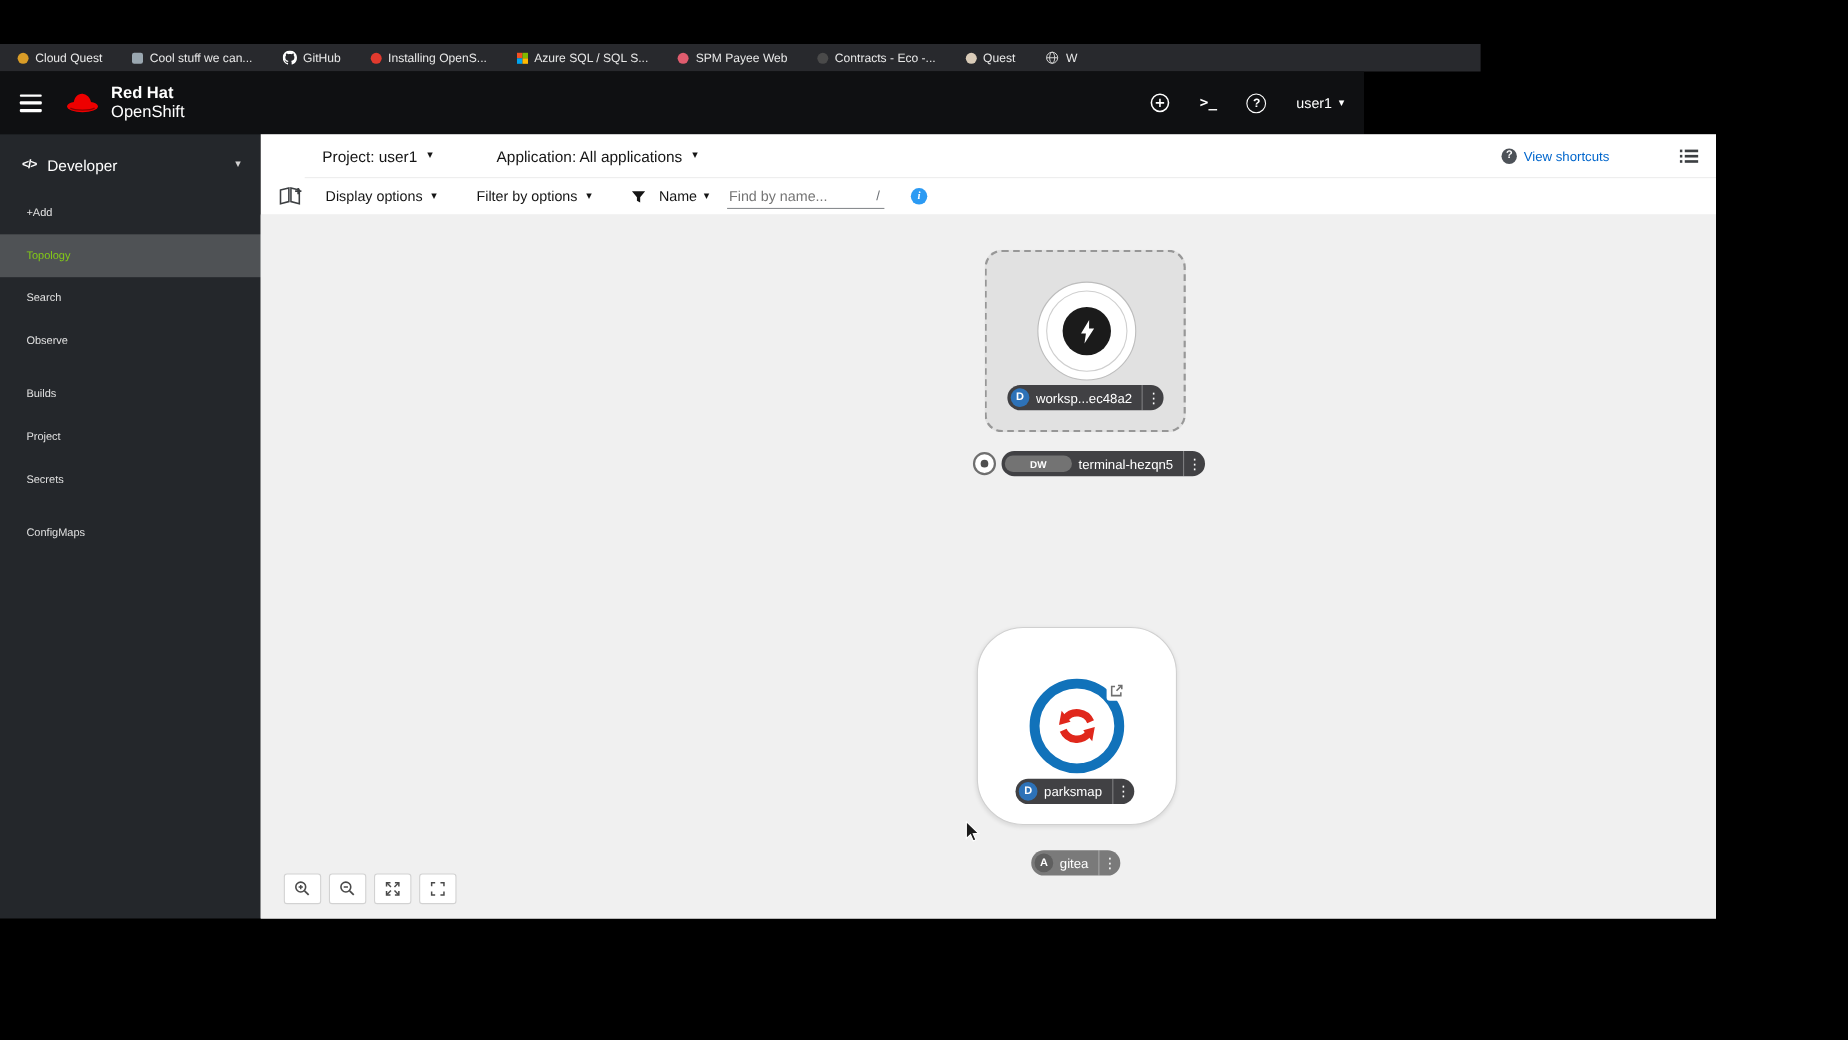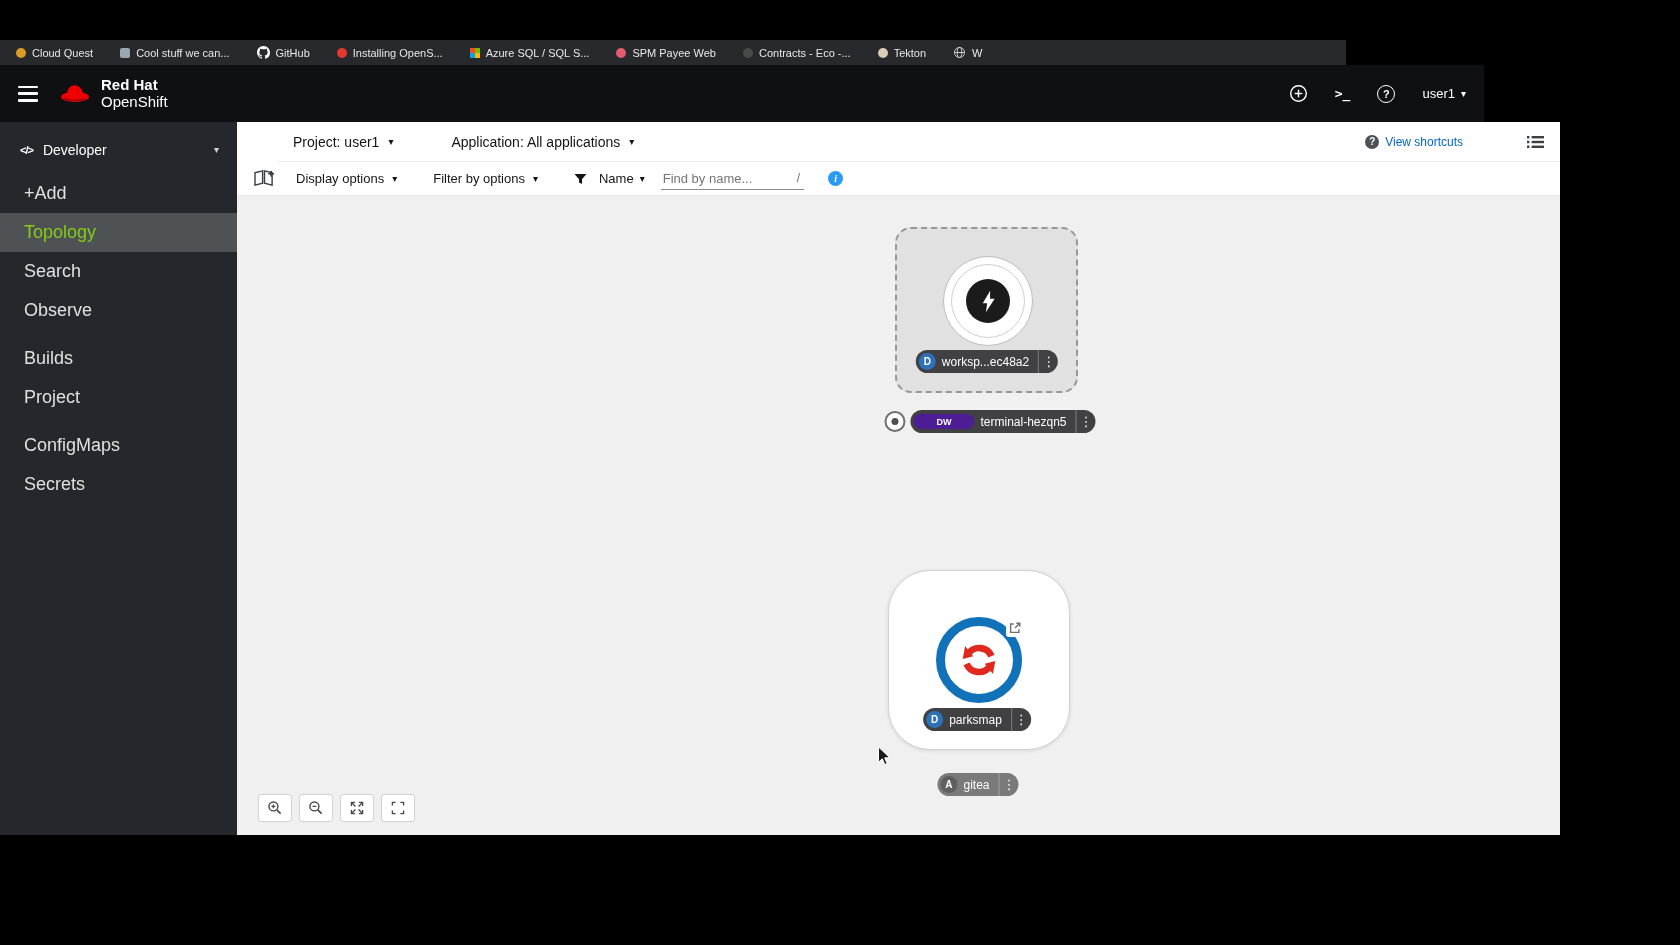--- a/index.html
+++ b/index.html
@@ -20,21 +20,21 @@
   }
   .bookmark { display:flex; align-items:center; gap:6px; color:#e8e8e8; font-size:11px; cursor:pointer; }
   .bm-dot { width:10px; height:10px; border-radius:50%; flex-shrink:0; }
   .bm-grid { width:10px; height:10px; display:grid; grid-template-columns:5px 5px; grid-template-rows:5px 5px; flex-shrink:0; }
   .bm-grid span:nth-child(1){background:#f25022;} .bm-grid span:nth-child(2){background:#7fba00;}
   .bm-grid span:nth-child(3){background:#00a4ef;} .bm-grid span:nth-child(4){background:#ffb900;}
   .bm-svg { width:13px; height:13px; flex-shrink:0; display:flex; }
 
   
   .masthead {
-    position:absolute; left:0; top:25px; width:1484px; height:57px;
+    position:absolute; left:0; top:25px; width:1240px; height:57px;
     background:#0f1012; display:flex; align-items:center; padding:0 18px;
   }
   .hamburger { width:20px; height:16px; display:flex; flex-direction:column; justify-content:space-between; cursor:pointer; }
   .hamburger span { display:block; height:2.5px; background:#fff; border-radius:1px; }
   .brand { display:flex; align-items:center; gap:9px; margin-left:20px; }
   .brand-text { color:#fff; font-size:15px; line-height:1.12; }
   .brand-text .bt-top { font-weight:bold; }
   .mast-right { margin-left:auto; display:flex; align-items:center; gap:27px; }
   .mast-icon { color:#fff; cursor:pointer; display:flex; align-items:center; }
   .term-glyph { font-family:"DejaVu Sans Mono", monospace; font-size:13px; font-weight:bold; color:#fff; }
@@ -44,21 +44,21 @@
   .caret { font-size:10px; line-height:1; }
 
   
   .app-body { position:absolute; left:0; top:82px; width:1560px; height:713px; display:flex; }
 
   
   .sidebar { width:237px; flex-shrink:0; background:#24272b; }
   .persp { display:flex; align-items:center; gap:10px; padding:20px 18px 16px 20px; color:#fff; font-size:14px; cursor:pointer; }
   .code-glyph { font-size:11px; font-weight:bold; color:#fff; letter-spacing:-1px; }
   .persp .caret { margin-left:auto; color:#d2d2d2; }
-  .nav-item { height:39px; display:flex; align-items:center; padding-left:24px; font-size:18px; color:#e0e0e0; cursor:pointer; }
+  .nav-item { height:39px; display:flex; align-items:center; padding-left:24px; font-size:10px; color:#e0e0e0; cursor:pointer; }
   .nav-item.active { background:#4f5255; color:#84cc16;text-align:right; }
   .nav-gap { margin-top:9px; }
 
   
   .main { flex:1; background:#fff; display:flex; flex-direction:column; min-width:0; }
 
   .context-bar { height:40px; display:flex; align-items:center; padding:0 16px; border-bottom:1px solid #ededed; flex-shrink:0;margin-left:40px; }
   .ctx-dd { display:flex; align-items:center; gap:9px; font-size:14px; color:#151515; cursor:pointer; }
   .ctx-dd.project { margin-right:58px; }
   .view-shortcuts { margin-left:auto; display:flex; align-items:center; gap:6px; font-size:12px; color:#0066cc; cursor:pointer; }
@@ -88,21 +88,21 @@
   .ws-circle { position:absolute; left:46px; top:27px; width:90px; height:90px; border-radius:50%;
     background:#fff; border:1px solid #bdbdbd; display:flex; align-items:center; justify-content:center; }
   .ws-circle::before { content:""; position:absolute; inset:7px; border:1px solid #cfcfcf; border-radius:50%; }
   .ws-core { width:44px; height:44px; border-radius:50%; background:#1b1b1b; display:flex; align-items:center; justify-content:center; }
 
   .node-pill { position:absolute; transform:translateX(-50%); height:23px; background:#414144; border-radius:12px;
     display:inline-flex; align-items:center; color:#fff; font-size:12px; padding-left:3px; z-index:5; white-space:nowrap; cursor:pointer; }
   .pill-badge { min-width:17px; height:17px; border-radius:50%; color:#fff; font-size:10px; font-weight:bold;
     display:flex; align-items:center; justify-content:center; margin-right:6px; flex-shrink:0; }
   .badge-d { background:#2d72b8; }
-  .badge-dw { background:#4c1d95; border-radius:8px; height:15px; padding:0 23px; font-size:9px; }
+  .badge-dw { background:#737373; border-radius:8px; height:15px; padding:0 23px; font-size:9px; }
   .badge-a { background:#5f5f5f; }
   .pill-text { margin-right:9px; }
   .pill-kebab { width:20px; align-self:stretch; border-left:1px solid rgba(255,255,255,.32);
     display:flex; align-items:center; justify-content:center; font-size:13px; color:#fff; cursor:pointer; }
   .pill-gitea { background:#7a7a7a; }
 
   .terminal-row { position:absolute; left:753px; top:214px; transform:translateX(-50%);
     display:flex; align-items:center; gap:5px; z-index:5; }
   .terminal-row .node-pill { position:static; transform:none; }
   .deco-circle { width:21px; height:21px; border-radius:50%; background:#fff; border:2px solid #6f6f6f;
@@ -160,21 +160,21 @@
     <span class="bookmark">
       <span class="bm-dot" style="background: rgb(224, 92, 110);"></span>
       <span>SPM Payee Web</span>
     </span>
     <span class="bookmark">
       <span class="bm-dot" style="background: rgb(74, 74, 74);"></span>
       <span>Contracts - Eco -...</span>
     </span>
     <span class="bookmark">
       <span class="bm-dot" style="background: rgb(217, 203, 184);"></span>
-      <span>Tekton</span>
+      <span>Quest</span>
     </span>
     <span class="bookmark">
       <span class="bm-svg">
         <svg viewBox="0 0 16 16" width="13" height="13" fill="none" stroke="#d8d8d8" stroke-width="1.1">
             <circle cx="8" cy="8" r="6.2"></circle>
             <ellipse cx="8" cy="8" rx="2.8" ry="6.2"></ellipse>
             <line x1="1.8" y1="8" x2="14.2" y2="8"></line>
           </svg>
       </span>
       <span>W</span>
@@ -222,22 +222,22 @@
         <span class="code-glyph">&lt;/&gt;</span>
         <span>Developer</span>
         <span class="caret">▾</span>
       </div>
       <div class="nav-item">+Add</div>
       <div class="nav-item active">Topology</div>
       <div class="nav-item">Search</div>
       <div class="nav-item">Observe</div>
       <div class="nav-item nav-gap">Builds</div>
       <div class="nav-item">Project</div>
+      <div class="nav-item">Secrets</div>
       <div class="nav-item nav-gap">ConfigMaps</div>
-      <div class="nav-item">Secrets</div>
     </div>
 
     <div class="main">
       <div class="context-bar">
         <span class="ctx-dd project">
           <span>Project: user1</span>
           <span class="caret">▾</span>
         </span>
         <span class="ctx-dd">
           <span>Application: All applications</span>

